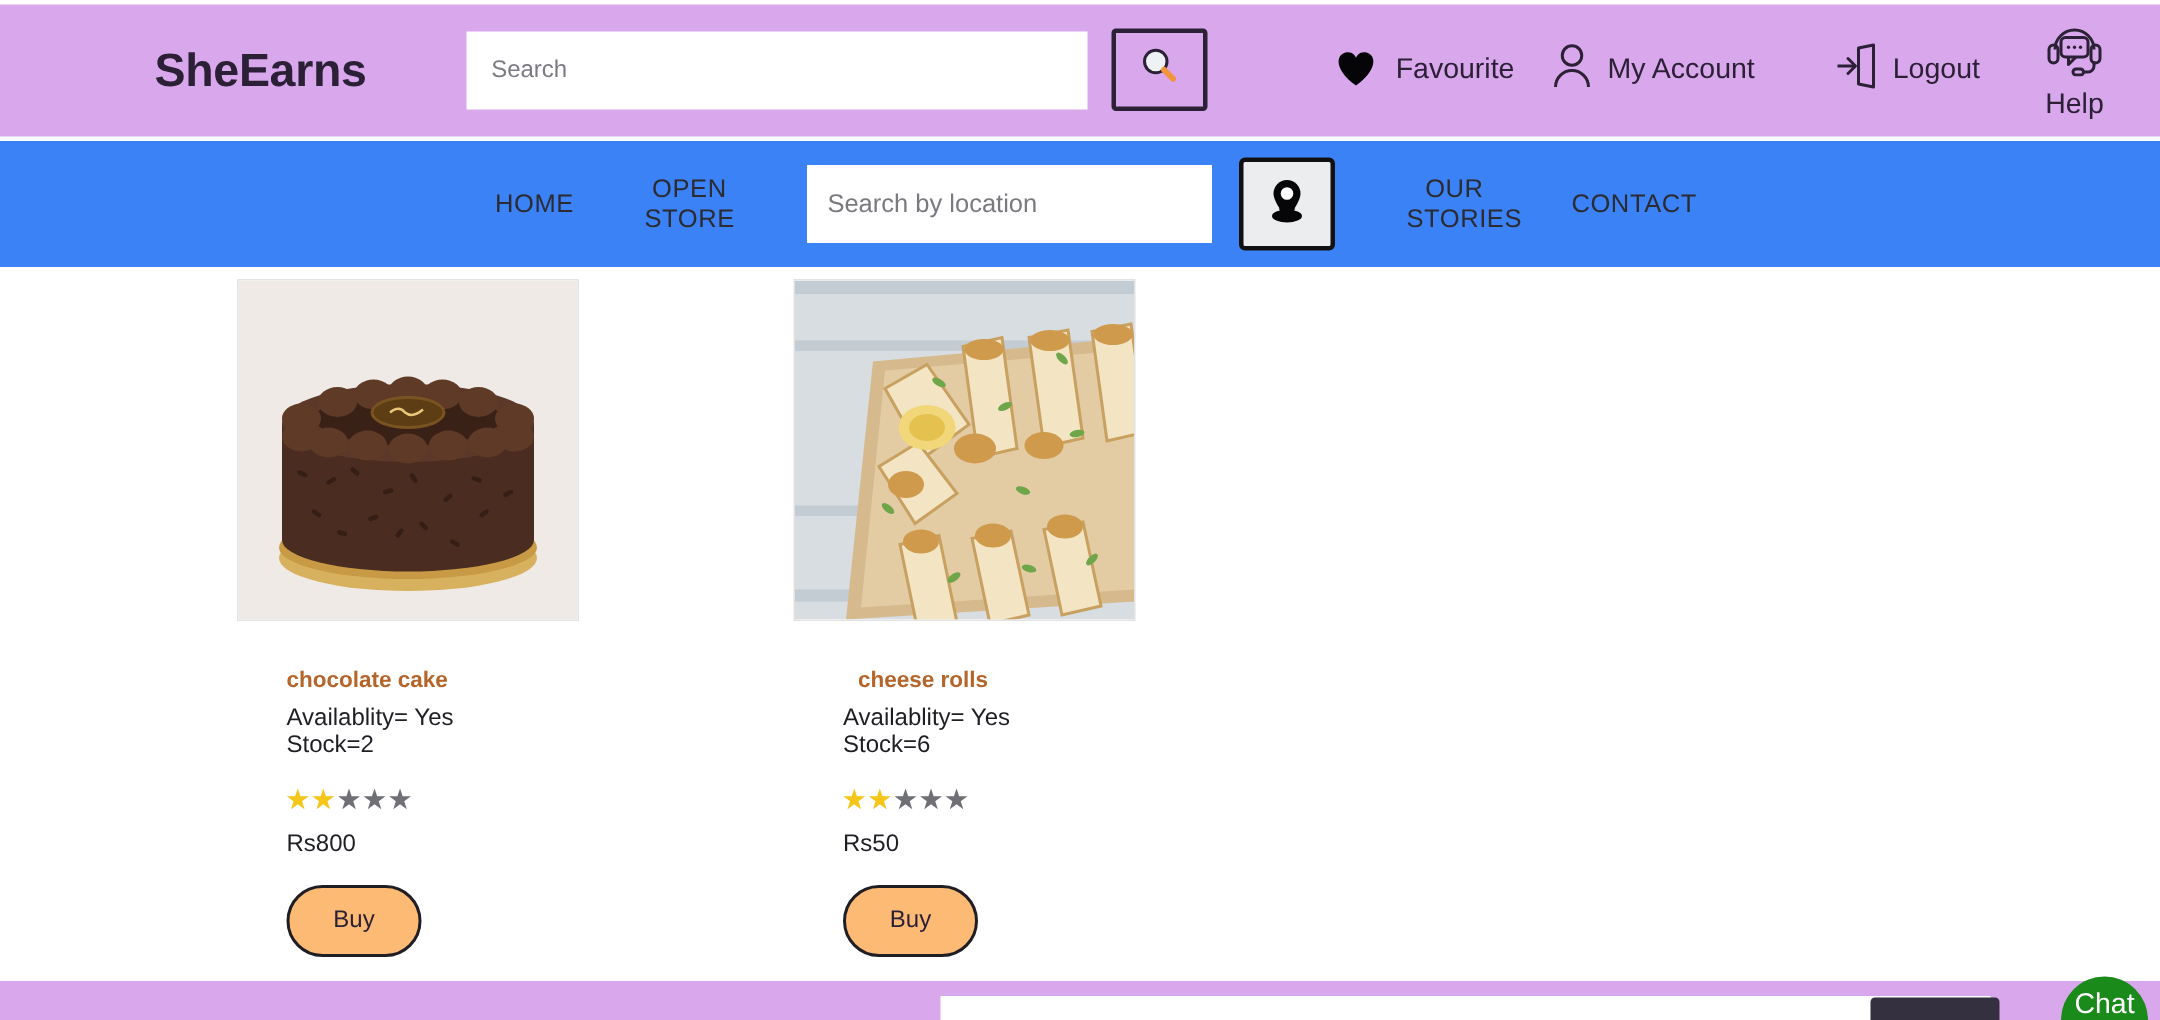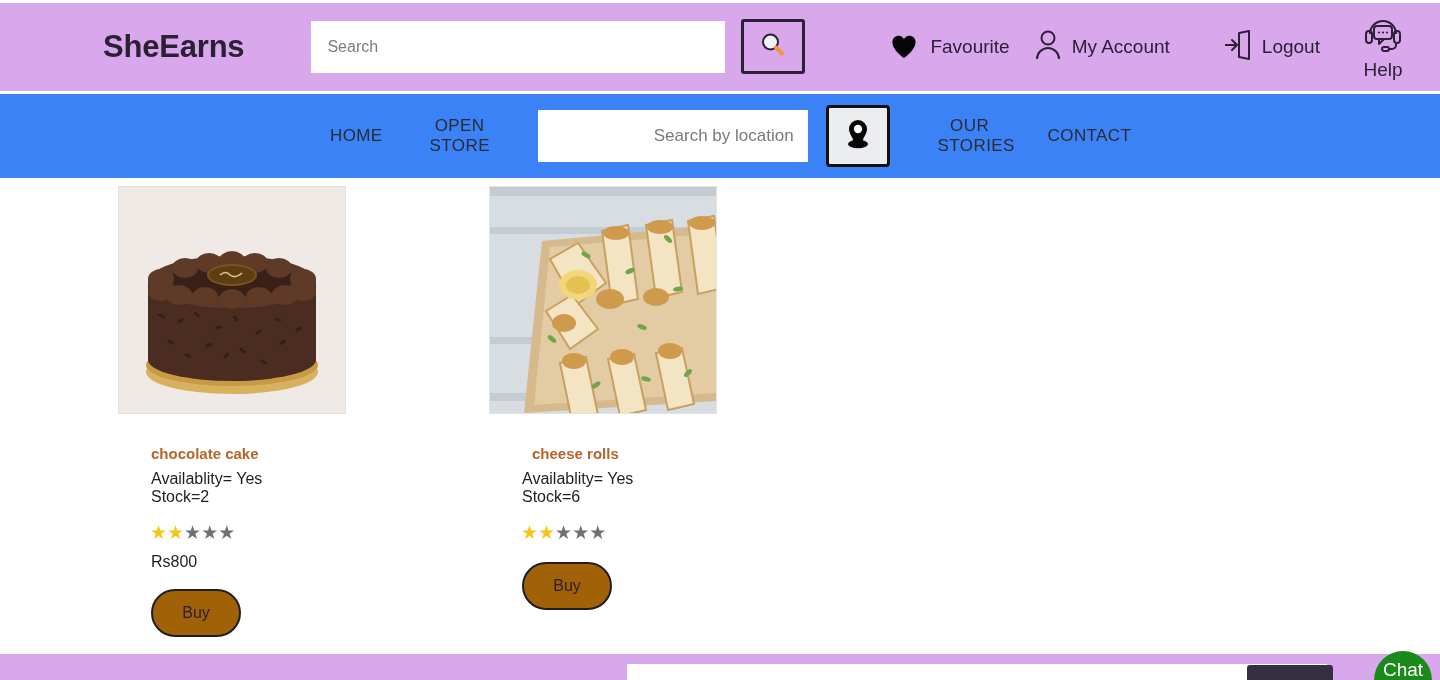--- a/index.html
+++ b/index.html
@@ -73,39 +73,39 @@
   }
   .nav-home { margin-left: 330px; }
   .nav-open { margin-left: 47px; width: 60px; }
   .loc-wrap { margin-left: 48px; position: relative; display:flex; align-items:center;}
   .loc-input {
     width: 270px; height: 52px;
     background: #fff; border: none; outline: none;
     font-size: 17px; color: #6a6a72;
     padding: 0 14px;
     font-family: "Liberation Sans", sans-serif;
-    text-align: right;
   }
   .loc-input::placeholder { color: #79797f; }
   .loc-btn {
     margin-left: 18px;
     width: 64px; height: 62px;
     border: 3px solid #111; border-radius: 4px;
     background: #ecedef;
     display: flex; align-items: center; justify-content: center;
     cursor: pointer;
   }
   .nav-stories { margin-left: 48px; width: 64px; }
   .nav-contact { margin-left: 46px; }
 
   
   .grid {
     position: absolute; left: 0; top: 186px;
     width: 1160px;
     display: flex;
+    padding-left: 40px;
   }
   .card { width: 369px; position: relative; }
   .card-1 { margin-left: 118px; }
   .card-2 { margin-left: 0px; }
 
   .thumb {
     width: 228px; height: 228px;
     border: 1px solid #e2e2e2;
     overflow: hidden;
     display: block;
@@ -131,21 +131,21 @@
   .star-on { color: #f5c518; }
   .star-off { color: #6f6f76; }
   .price {
     margin-top: 9px; margin-left: 33px;
     font-size: 16px; color: #1e1e24;
   }
   .card-2 .price { margin-left: 35px; }
   .buy {
     margin-top: 18px; margin-left: 33px;
     width: 90px; height: 48px;
-    background: #a16207;
+    background: #fdba74;
     border: 2px solid #1e1e24;
     border-radius: 28px;
     font-size: 16px; color: #2b2036;
     font-family: "Liberation Sans", sans-serif;
     cursor: pointer;
   }
   .card-2 .buy { margin-left: 35px; }
 
   
   .footer {
@@ -391,20 +391,21 @@
       </svg>
     </div>
     <div class="pname">cheese rolls</div>
     <div class="pmeta">
       <div>Availablity= Yes</div>
       <div>Stock=6</div>
     </div>
     <div class="stars">
       <span class="star-on">★</span><span class="star-on">★</span><span class="star-off">★</span><span class="star-off">★</span><span class="star-off">★</span>
     </div>
+    <div class="price">Rs50</div>
     <button class="buy">Buy</button>
   </div>
 
 </div>
 
 <div class="footer">
   <input class="foot-input" type="text" placeholder="" style="">
   <button class="foot-btn"></button>
 </div>
 

